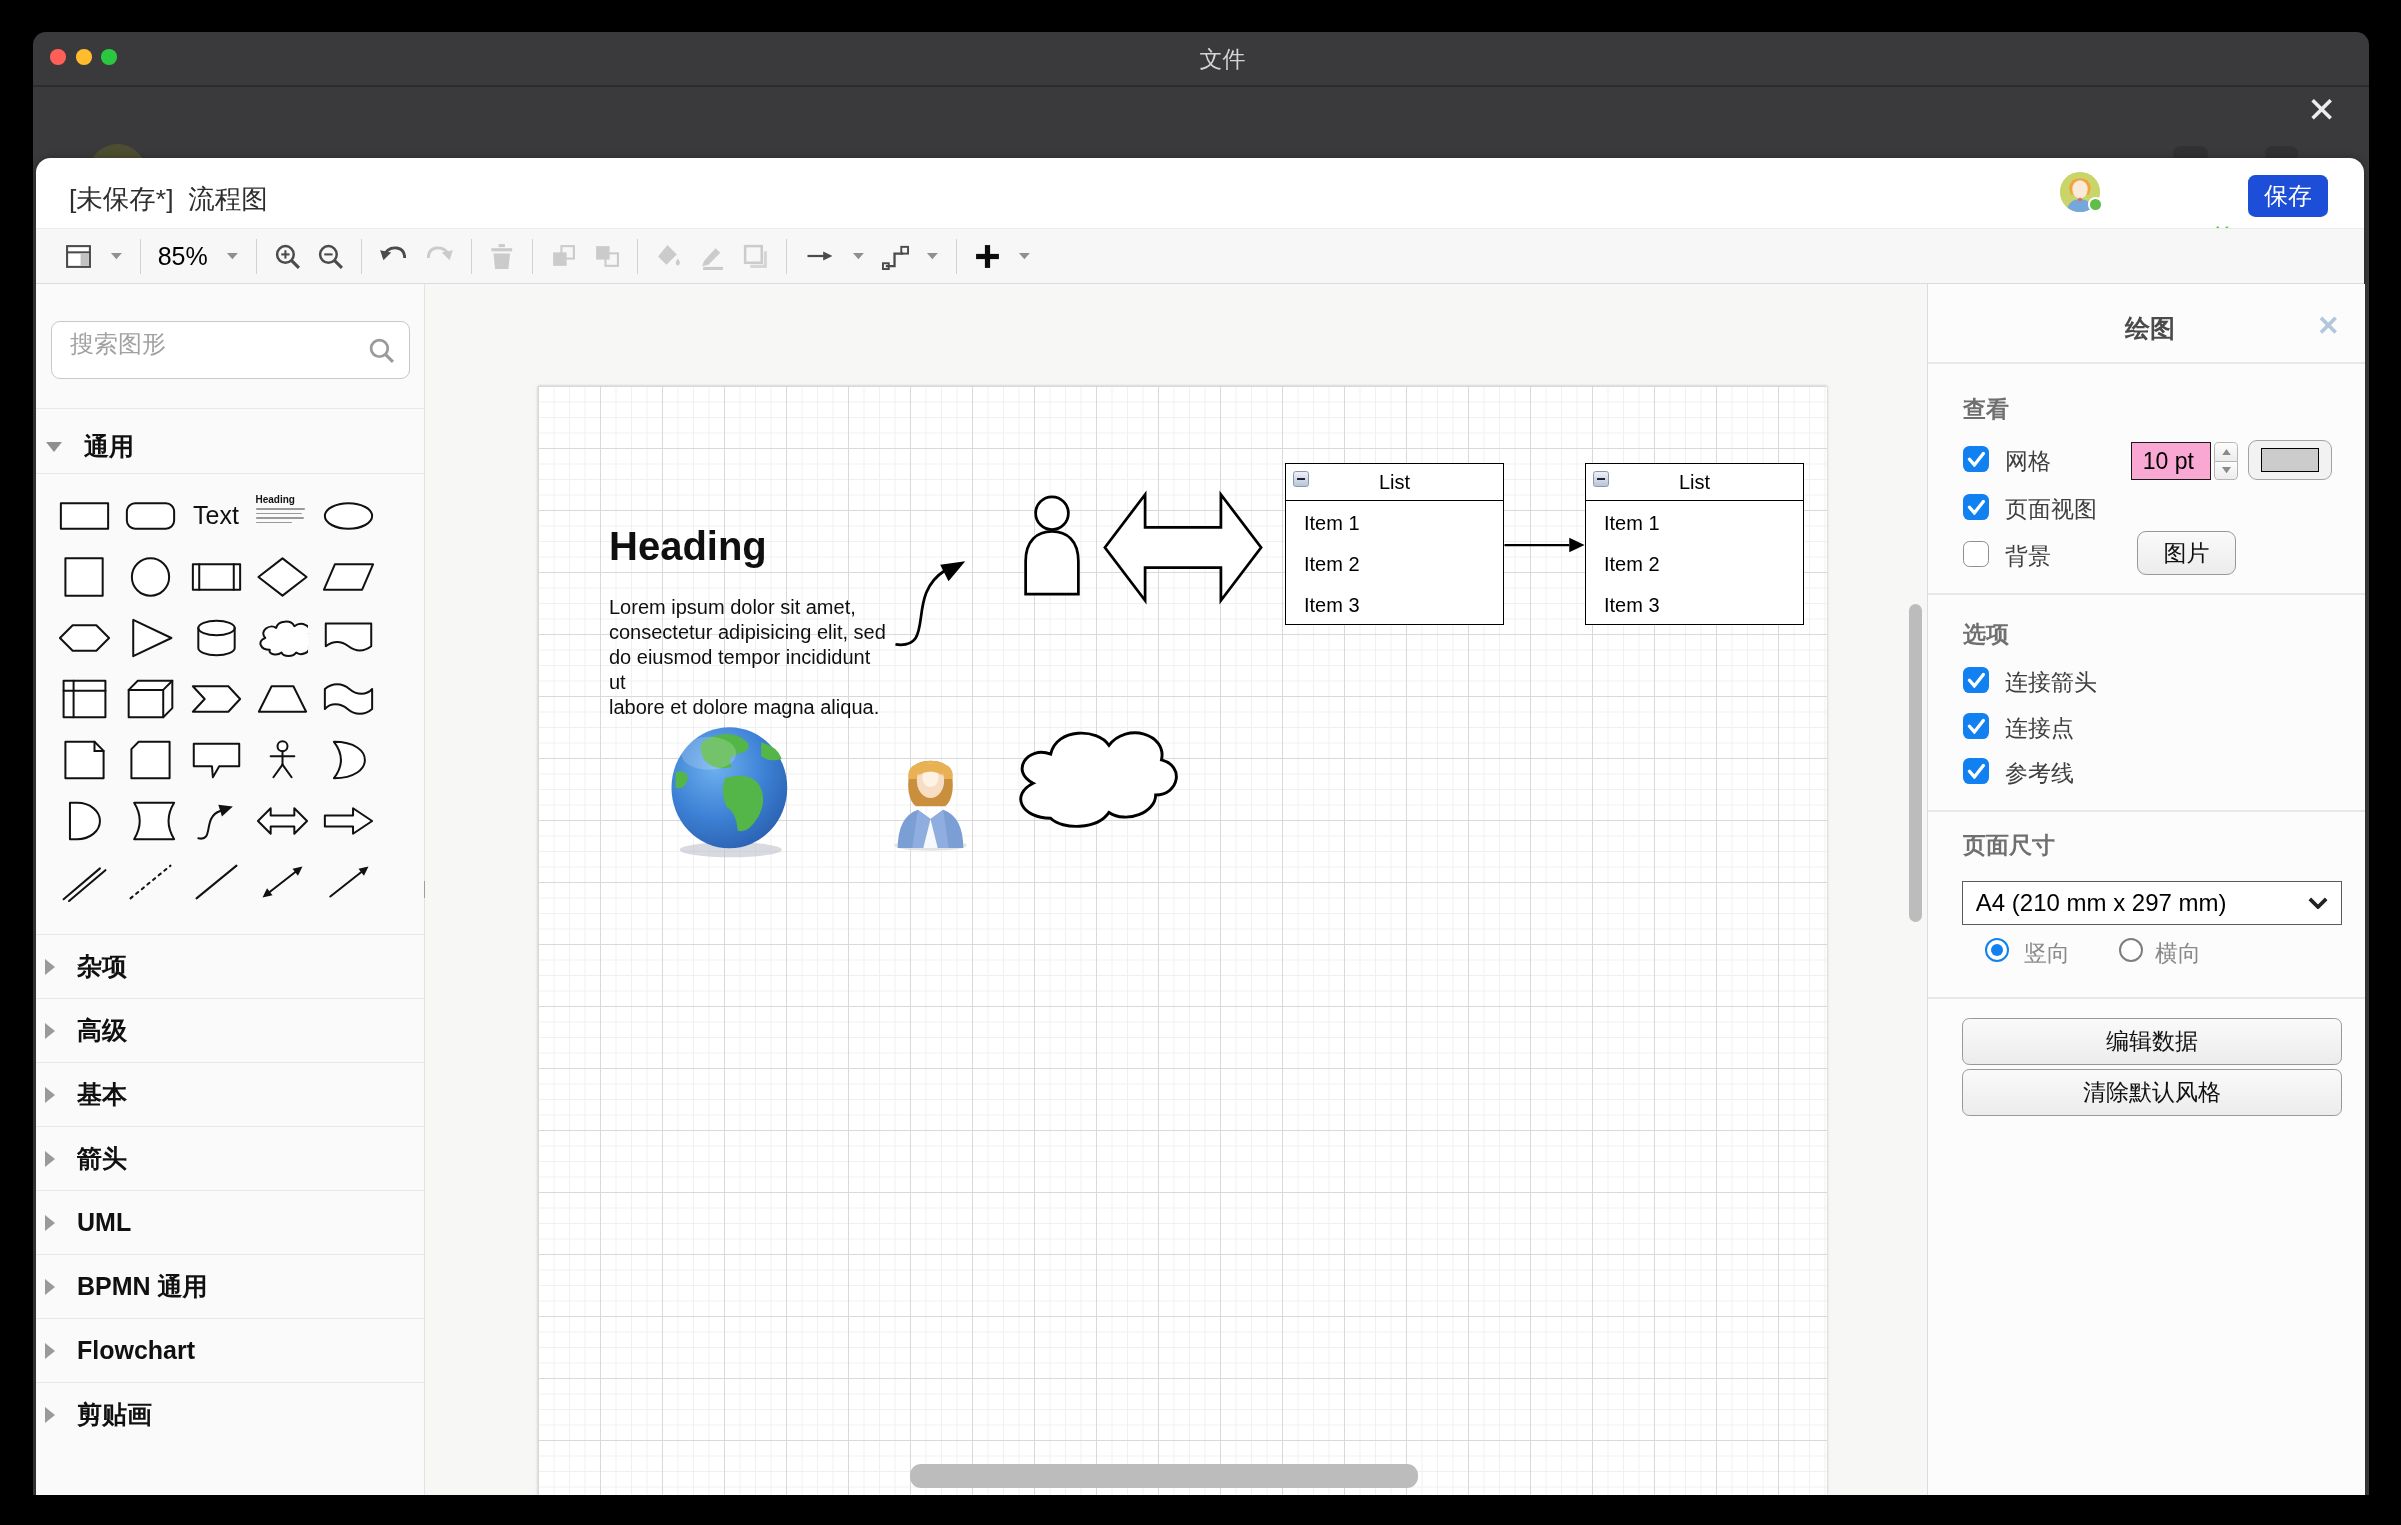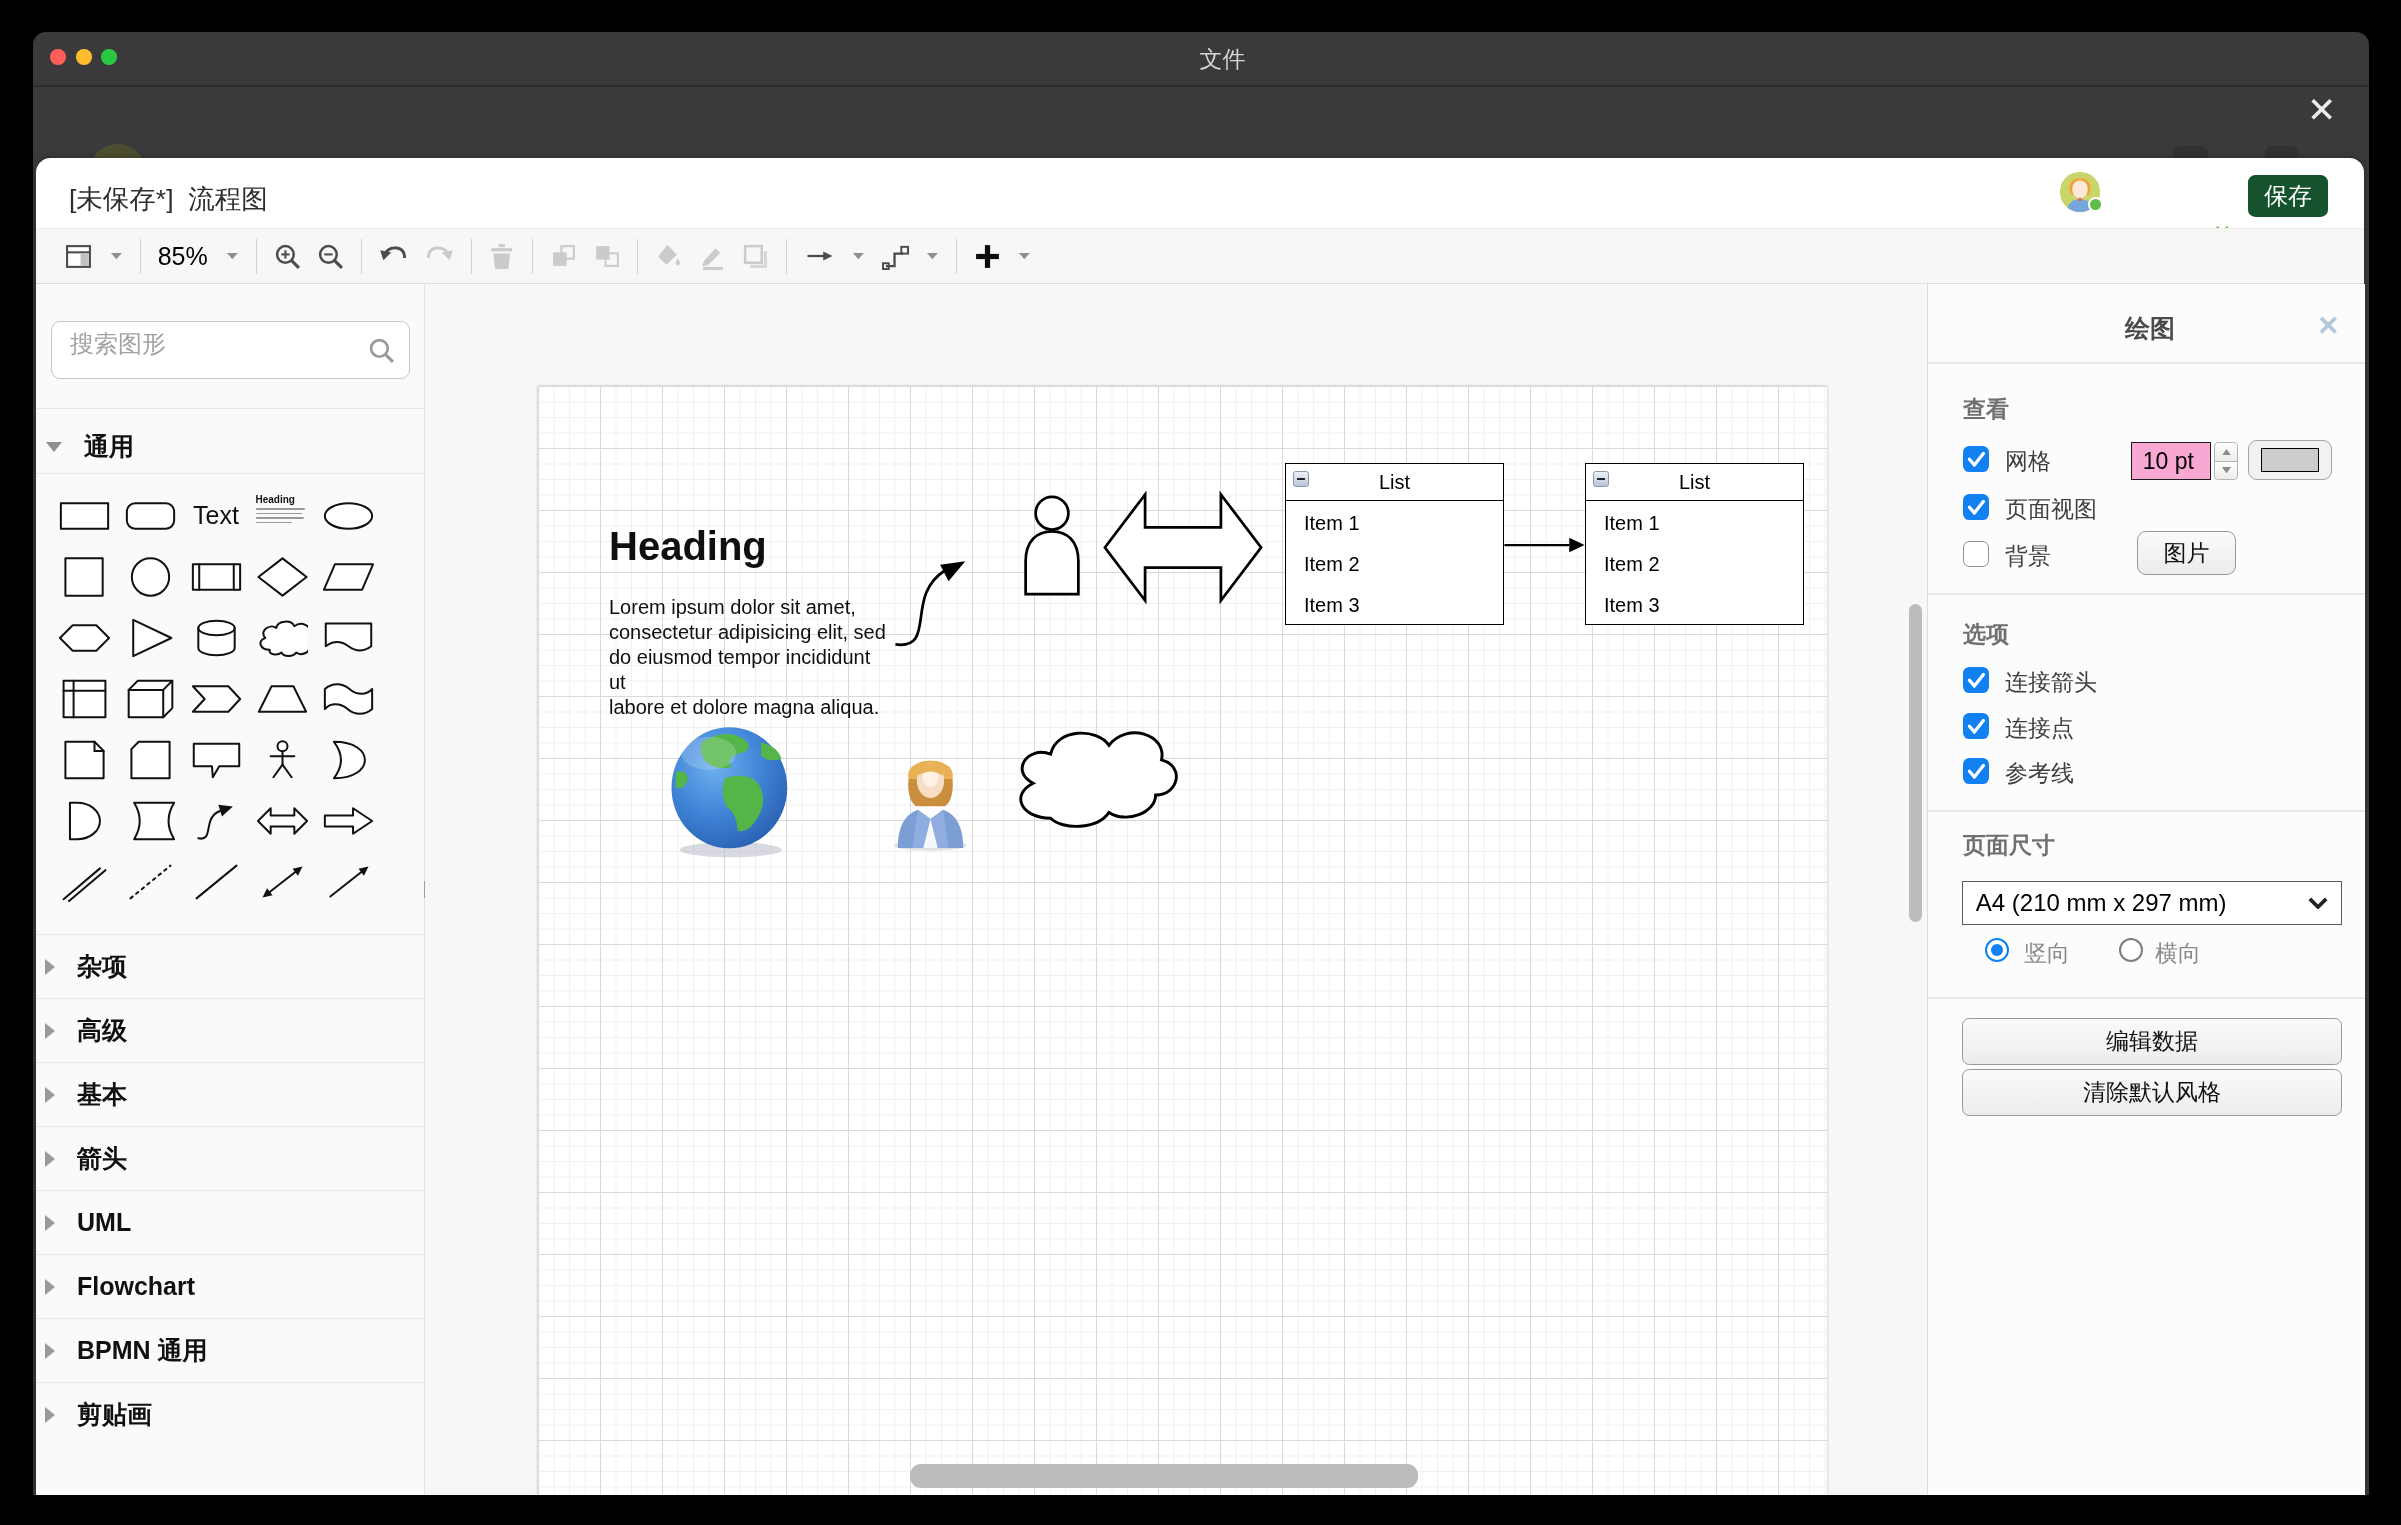--- a/index.html
+++ b/index.html
@@ -13,21 +13,21 @@
   .titlebar-title{color:#d5d5d7;font-size:23px;}
   .tb-divider{left:33px;top:85px;width:2336px;height:1.8px;background:#2c2c2e;}
   .win-close{color:#ededed;font-size:35px;line-height:35px;cursor:pointer;}
   .ghost{background:#313133;border-radius:7.3px;}
 
   
   .panel{left:36px;top:158px;width:2328px;height:1337px;background:#fff;border-radius:14.6px 14.6px 0 0;box-shadow:0 1.8px 9px rgba(0,0,0,.35);}
 
   .doc-title{font-size:26.5px;color:#2e2e2e;}
   .export-label{color:#6cc253;font-size:34px;margin-top:48px;}
-  .save-btn{background:#14532d;color:#fff;font-size:24px;border-radius:7.3px;display:flex;align-items:center;justify-content:center;}
+  .save-btn{background:#1d4ed8;color:#fff;font-size:24px;border-radius:7.3px;display:flex;align-items:center;justify-content:center;}
   .avatar{width:40px;height:40px;border-radius:50%;background:#c9d56b;overflow:hidden;}
   .status-dot{width:14.6px;height:14.6px;border-radius:50%;background:#5fbe4a;border:2.7px solid #fff;}
 
   
   .toolbar{left:36px;top:228px;width:2328px;height:56px;background:#f7f7f7;border-top:0.9px solid #ececec;border-bottom:0.9px solid #dcdcdc;display:flex;align-items:center;padding-left:20px;}
   .ti{display:flex;align-items:center;justify-content:center;height:40px;padding:0 8.2px;cursor:pointer;}
   .ti svg{display:block;}
   .tsep{width:0.9px;height:35px;background:#d2d2d2;margin:0 9px;}
   .zoom-label{font-size:25px;color:#000000;margin-right:18px;}
   .icon-active{color:#4b4b4b;}
@@ -497,25 +497,25 @@
       <div class="side-section-row">
         <div class="tri tri-right"></div>
     <div class="section-label">箭头</div>
       </div>
       <div class="side-section-row">
         <div class="tri tri-right"></div>
     <div class="section-label">UML</div>
       </div>
       <div class="side-section-row">
         <div class="tri tri-right"></div>
-    <div class="section-label">Flowchart</div>
+    <div class="section-label">BPMN 通用</div>
       </div>
       <div class="side-section-row">
         <div class="tri tri-right"></div>
-    <div class="section-label">BPMN 通用</div>
+    <div class="section-label">Flowchart</div>
       </div>
       <div class="side-section-row">
         <div class="tri tri-right"></div>
     <div class="section-label">剪贴画</div>
       </div>
     </div>
   <div class="abs resize-handle" style="left:422px;top:876px;">‖</div>
 
   <div class="abs canvas"></div>
   <div class="abs sheet"></div>

